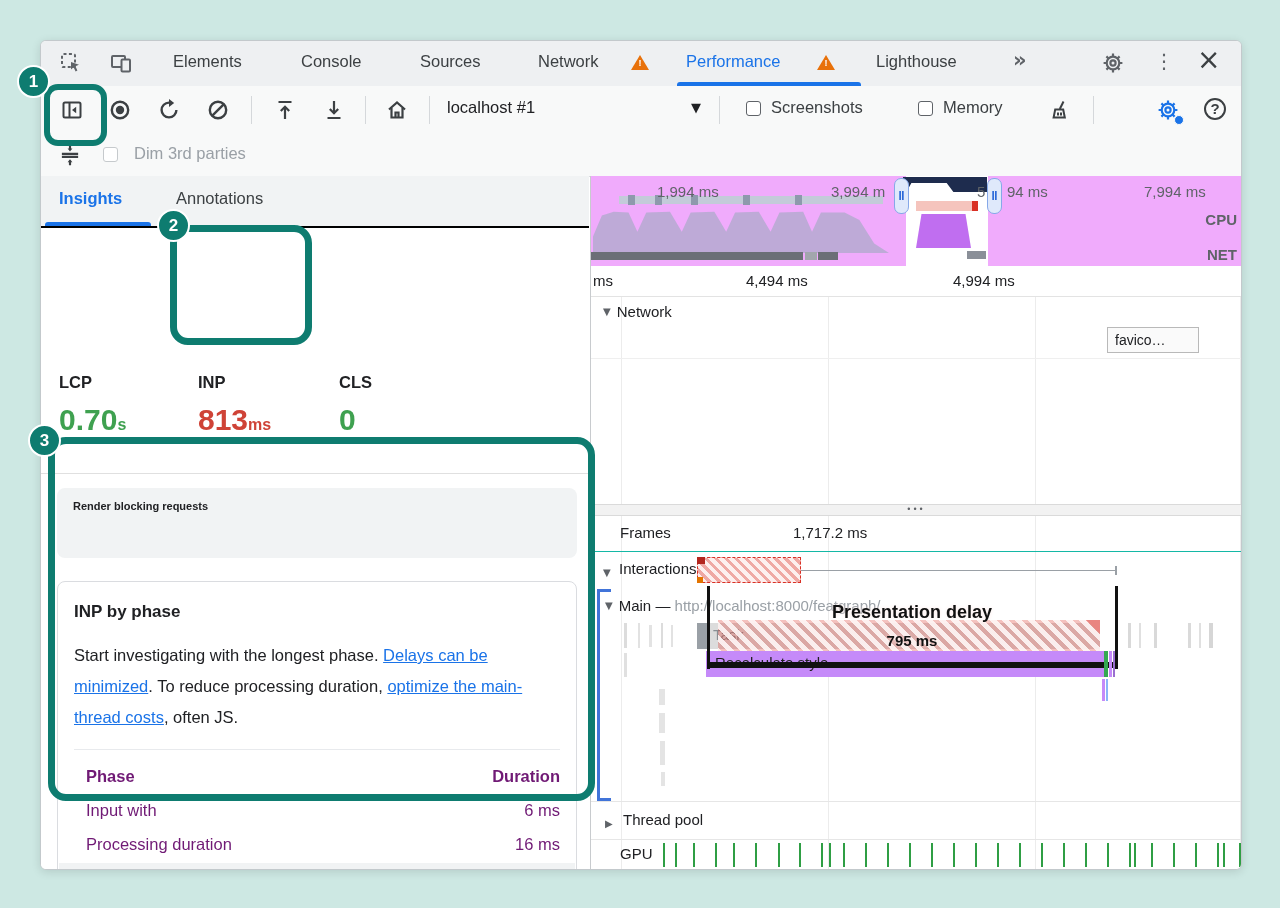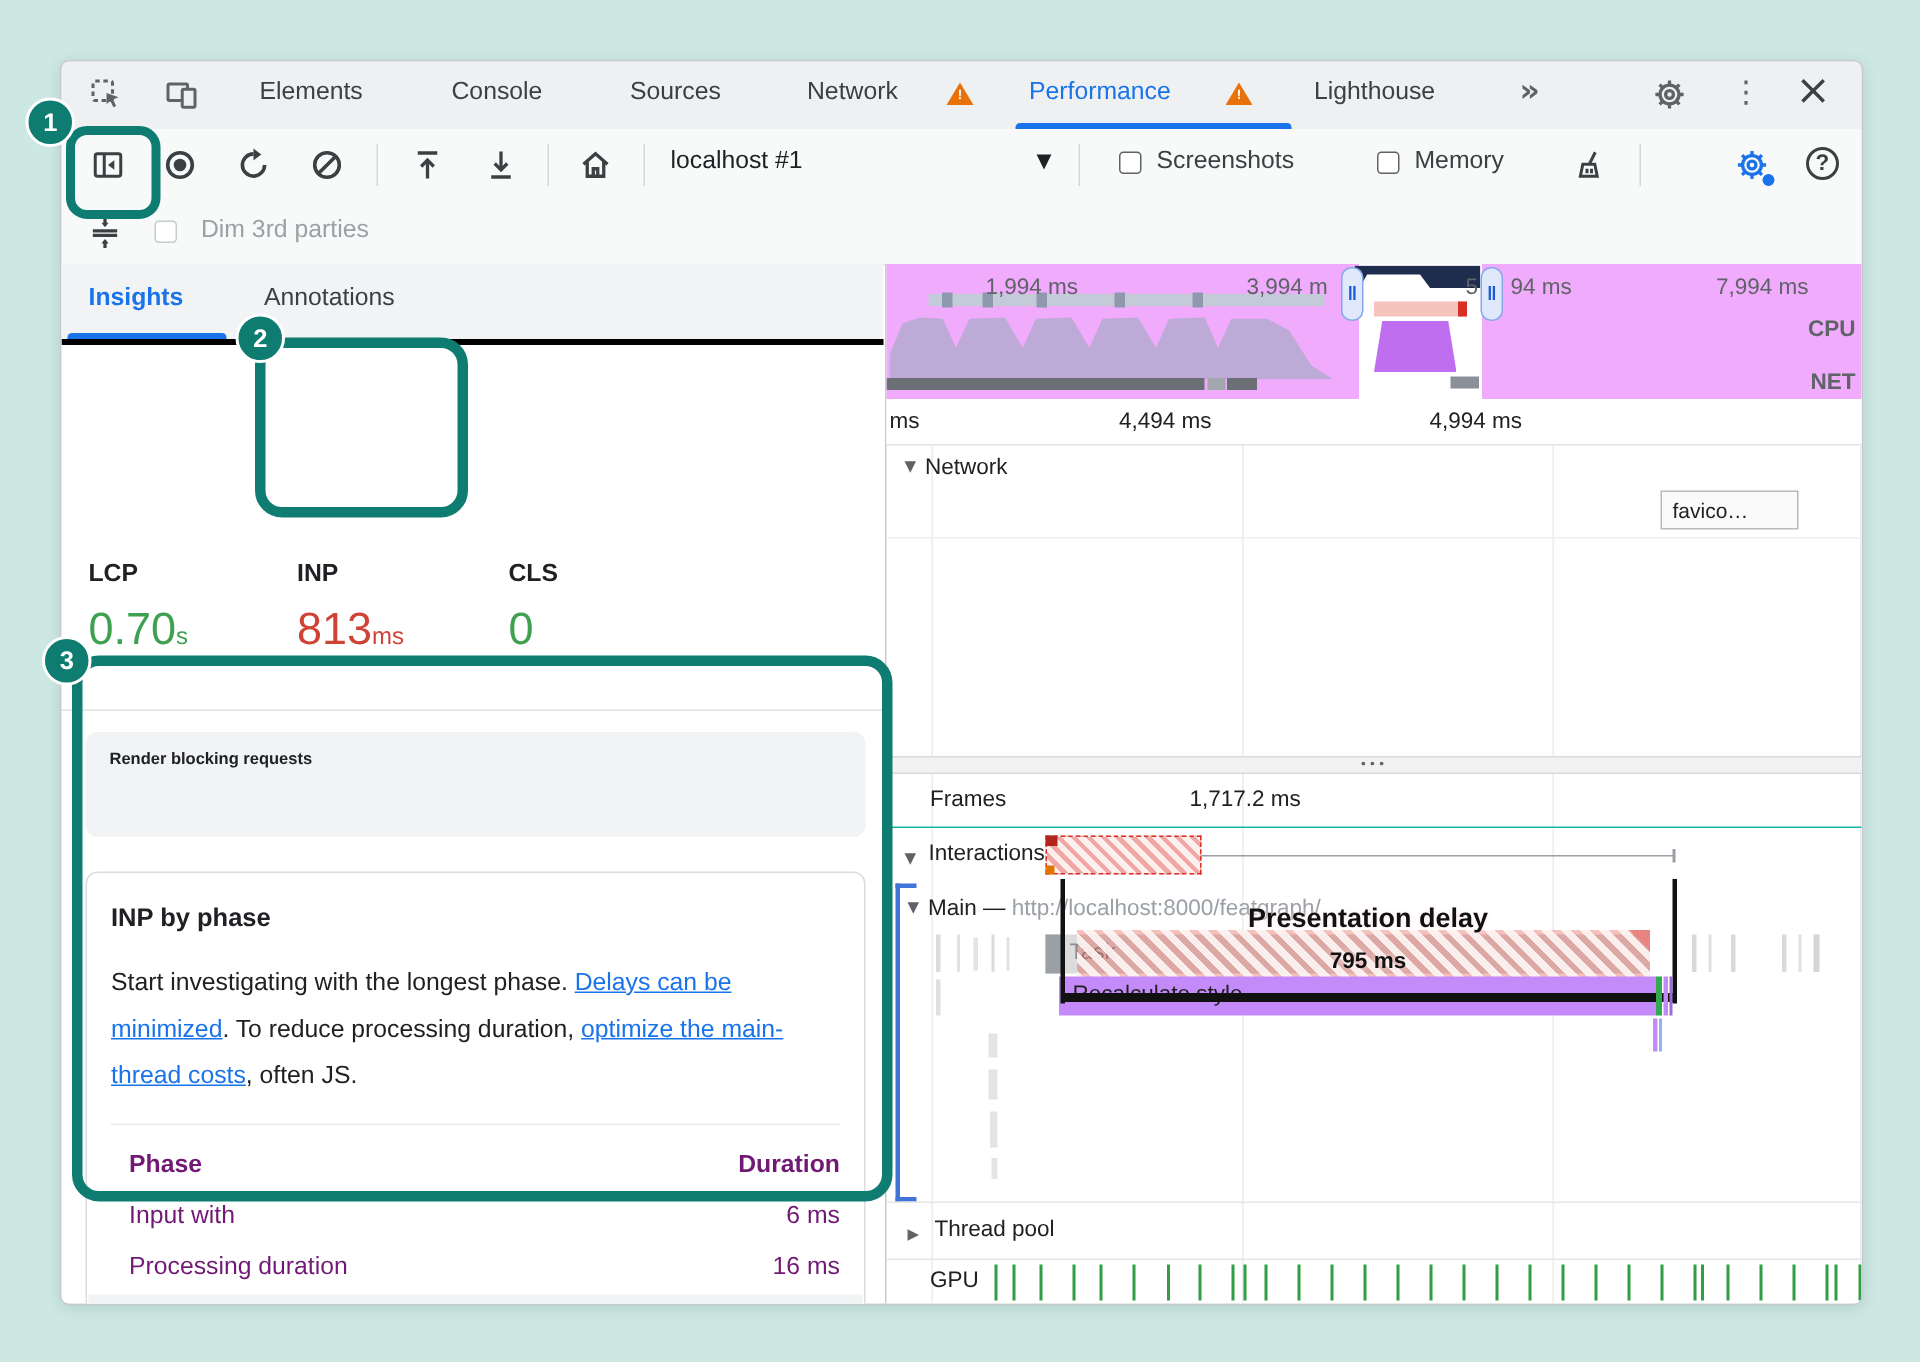--- a/index.html
+++ b/index.html
@@ -17,23 +17,23 @@
   .glyph{color:#5f6368;font-family:"DejaVu Sans",sans-serif;}
   
   .toolbar{position:absolute;left:0;top:45px;width:100%;height:48px;background:#f8f9f9;border-bottom:1px solid #e4e6e8;}
   .subtoolbar{position:absolute;left:0;top:93px;width:100%;height:42px;background:#f8f9f9;border-bottom:1px solid #dadce0;}
   .vdiv{position:absolute;width:1px;background:#d5d8db;top:10px;height:28px;}
   .cb{position:absolute;width:15px;height:15px;border:1.8px solid #5f6368;border-radius:3px;background:#fff;box-sizing:border-box;}
   .cb.disabled{border-color:#c6cacd;}
   .tb-label{position:absolute;font-size:16.5px;color:#3c4043;white-space:nowrap;}
   
   .sidebar{position:absolute;left:0;top:135px;width:548px;height:693px;background:#fff;}
-  .side-tabs{position:absolute;left:0;top:0;width:100%;height:50px;background:#f1f3f4;border-bottom:4px solid #000000;}
+  .side-tabs{position:absolute;left:0;top:0;width:100%;height:50px;background:#f1f3f4;border-bottom:2px solid #000000;}
   .metric-name{font-size:16.5px;font-weight:bold;color:#202124;}
-  .metric-value{font-size:30px;line-height:32px;}
+  .metric-value{font-size:30px;line-height:32px;font-weight:bold;}
   .metric-unit{font-size:16px;}
   .green{color:#3fa150;} .red{color:#cf4337;}
   .card{position:absolute;left:16px;width:520px;border-radius:8px;box-sizing:border-box;}
   .hr{position:absolute;left:16px;right:16px;height:1px;background:#e8eaed;}
   .blue-link{color:#1a73e8;text-decoration:underline;cursor:pointer;}
   .phase-txt{font-size:16.5px;color:#701a75;}
   
   .timeline{position:absolute;left:549px;top:135px;width:651px;height:693px;background:#fff;border-left:1px solid #c8cbce;}
   .gridline{position:absolute;top:90px;bottom:0;width:1px;background:#ececec;}
   .tl-text{font-size:15px;color:#202124;white-space:nowrap;}

